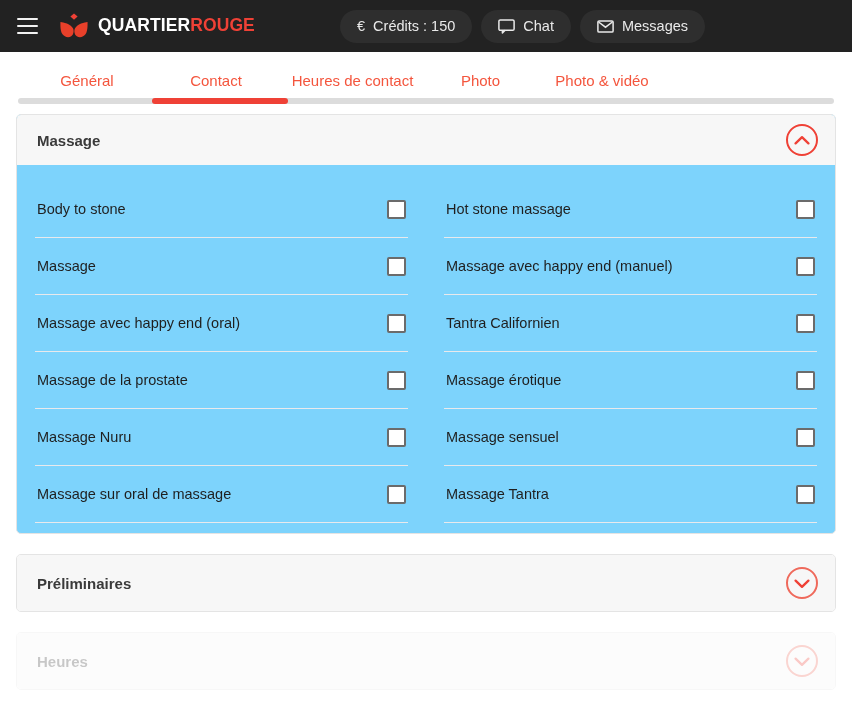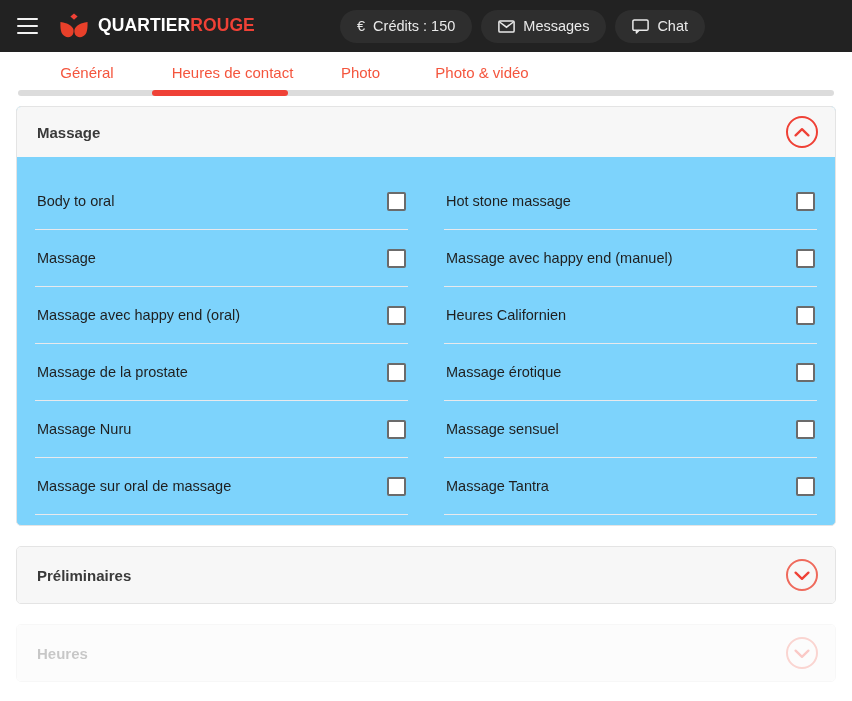--- a/index.html
+++ b/index.html
@@ -94,21 +94,21 @@
     border: none;
     font-family: inherit;
     line-height: 1;
   }
   .pill .euro { font-size: 14.5px; color: #e9e9e9; }
   .pill svg { display: block; }
 
   
   .tabs-wrap {
     background: #ffffff;
-    padding-top: 9px;
+    padding-top: 17px;
     position: relative;
   }
   .tabs {
     display: flex;
     align-items: center;
     justify-content: flex-start;
     padding: 0 18px;
     gap: 0;
   }
   .tab {
@@ -256,44 +256,45 @@
 
   <div class="topbar-actions">
 
     <button class="pill">
       <span class="euro">€</span>
       <span>Crédits : 150</span>
     </button>
 
     <button class="pill">
       <span>
+        <svg width="17" height="15" viewBox="0 0 17 15" aria-hidden="true">
+          <rect x="0.9" y="0.9" width="15.2" height="10.4" rx="1.4" fill="none" stroke="#e9e9e9" stroke-width="1.5"></rect>
+          <path d="M4.4 11.3 L4.4 14 L7.1 11.3" fill="none" stroke="#e9e9e9" stroke-width="1.5" stroke-linejoin="round"></path>
+        </svg>
+      </span>
+      <span>Chat</span>
+    </button>
+
+    <button class="pill">
+      <span>
         <svg width="17" height="13" viewBox="0 0 17 13" aria-hidden="true">
           <rect x="0.9" y="0.9" width="15.2" height="11.2" rx="1.2" fill="none" stroke="#e9e9e9" stroke-width="1.5"></rect>
           <path d="M1.6 2 L8.5 7.2 L15.4 2" fill="none" stroke="#e9e9e9" stroke-width="1.5"></path>
         </svg>
       </span>
       <span>Messages</span>
     </button>
 
-    <button class="pill">
-      <span>
-        <svg width="17" height="15" viewBox="0 0 17 15" aria-hidden="true">
-          <rect x="0.9" y="0.9" width="15.2" height="10.4" rx="1.4" fill="none" stroke="#e9e9e9" stroke-width="1.5"></rect>
-          <path d="M4.4 11.3 L4.4 14 L7.1 11.3" fill="none" stroke="#e9e9e9" stroke-width="1.5" stroke-linejoin="round"></path>
-        </svg>
-      </span>
-      <span>Chat</span>
-    </button>
-
   </div>
 </div>
 
 <div class="tabs-wrap">
   <div class="tabs">
     <button class="tab" style="width:138px">Général</button>
+    <button class="tab" style="width:120px">Contact</button>
     <button class="tab" style="width:153px">Heures de contact</button>
     <button class="tab" style="width:103px">Photo</button>
     <button class="tab" style="width:140px">Photo &amp; vidéo</button>
   </div>
   <div class="tab-track">
     <div class="tab-thumb"></div>
   </div>
 </div>
 
 <div class="content">
@@ -306,21 +307,21 @@
         <svg width="16" height="11" viewBox="0 0 16 11" aria-hidden="true">
           <path d="M1.6 8.4 L8 2.2 L14.4 8.4" fill="none" stroke="#ef4136" stroke-width="2.3" stroke-linecap="round" stroke-linejoin="round"></path>
         </svg>
       </span>
     </div>
 
     <div class="card-body">
 
       <div>
         <div class="opt-row">
-          <span class="opt-label">Body to oral</span>
+          <span class="opt-label">Body to stone</span>
           <button class="cbox"></button>
         </div>
         <div class="opt-row">
           <span class="opt-label">Massage</span>
           <button class="cbox"></button>
         </div>
         <div class="opt-row">
           <span class="opt-label">Massage avec happy end (oral)</span>
           <button class="cbox"></button>
         </div>
@@ -341,21 +342,21 @@
       <div>
         <div class="opt-row">
           <span class="opt-label">Hot stone massage</span>
           <button class="cbox"></button>
         </div>
         <div class="opt-row">
           <span class="opt-label">Massage avec happy end (manuel)</span>
           <button class="cbox"></button>
         </div>
         <div class="opt-row">
-          <span class="opt-label">Heures Californien</span>
+          <span class="opt-label">Tantra Californien</span>
           <button class="cbox"></button>
         </div>
         <div class="opt-row">
           <span class="opt-label">Massage érotique</span>
           <button class="cbox"></button>
         </div>
         <div class="opt-row">
           <span class="opt-label">Massage sensuel</span>
           <button class="cbox"></button>
         </div>

